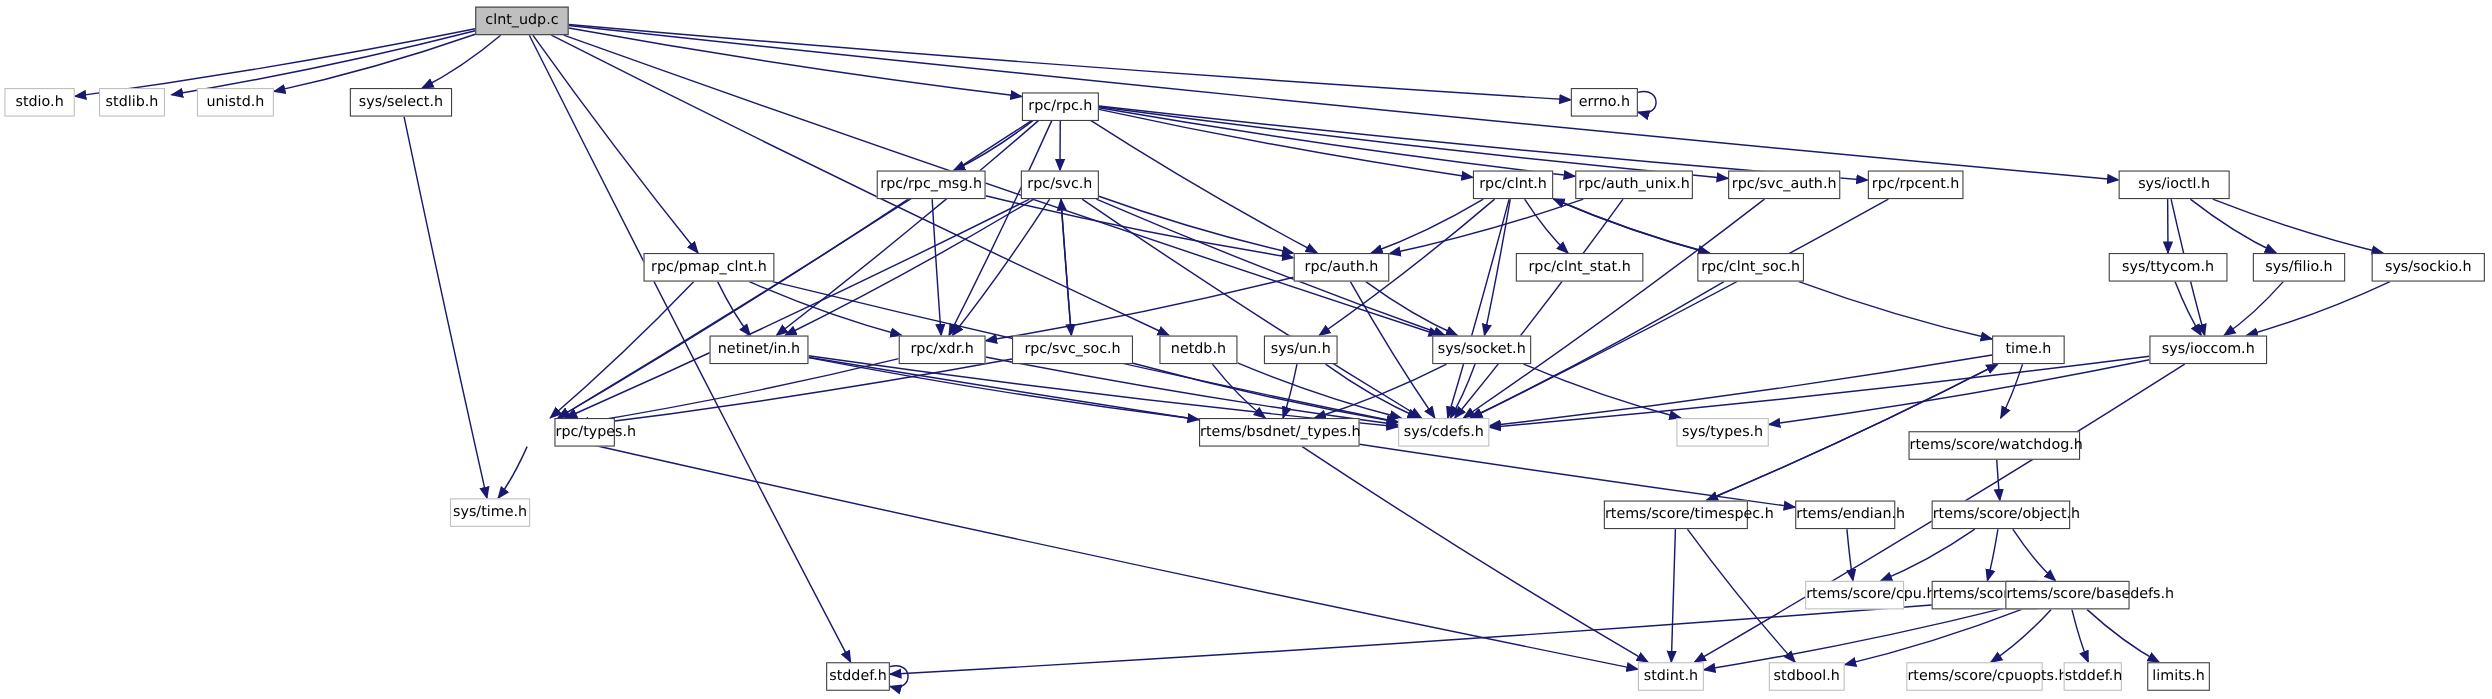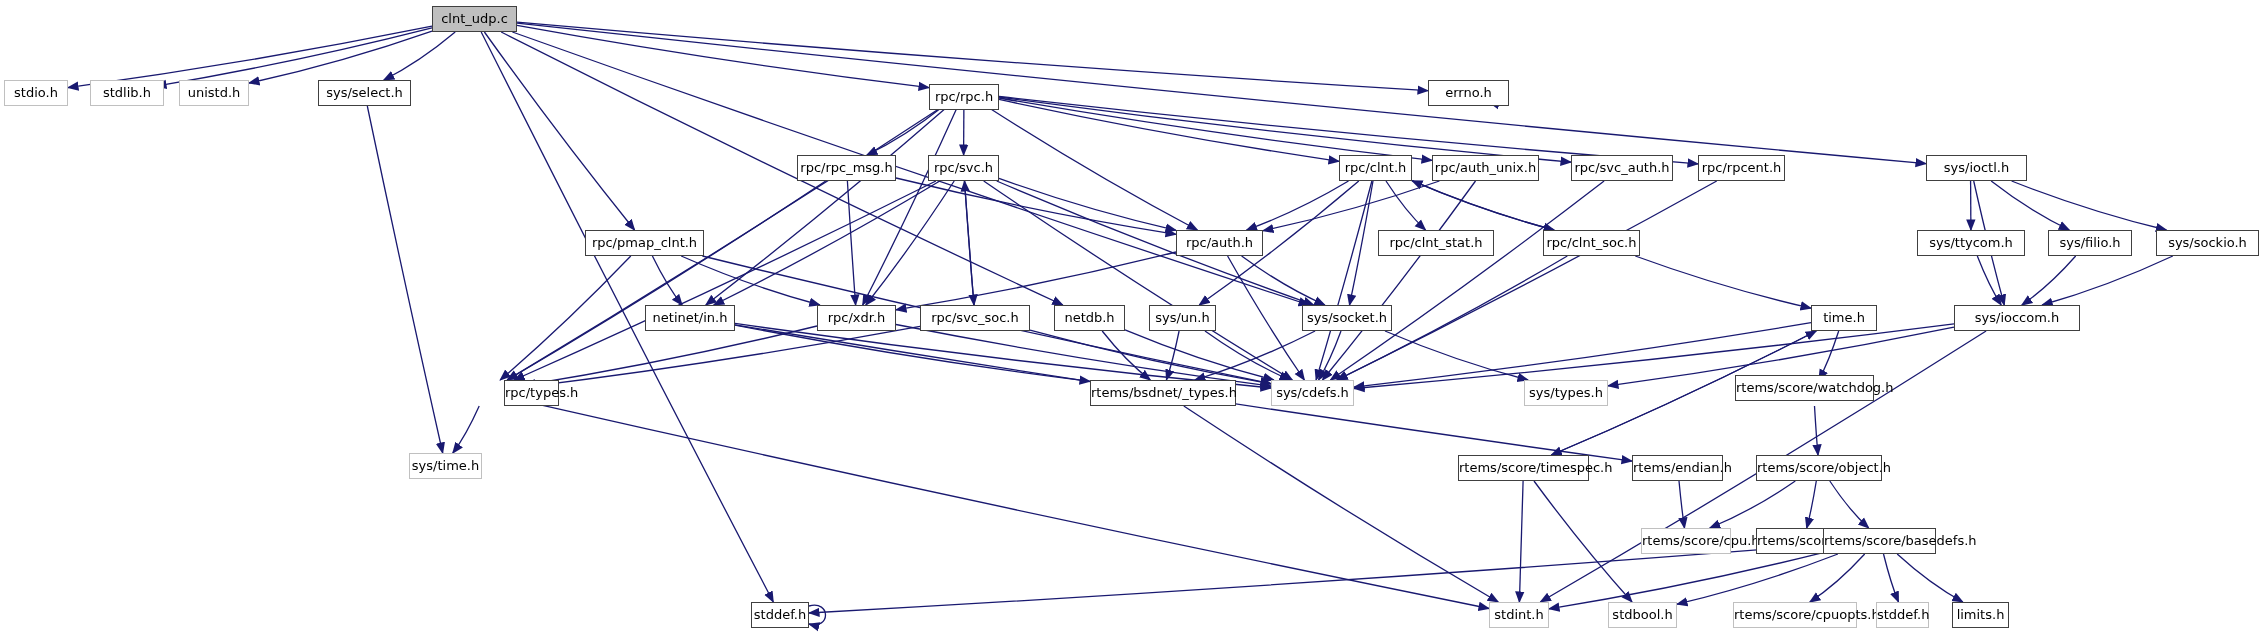--- a/index.html
+++ b/index.html
@@ -121,24 +121,24 @@
       <path d="M1823.0,552.6 Q1686.0,586.7 1549.0,608.8" fill="none" stroke="#191970" stroke-width="1.3" marker-end="url(#arrow)"></path>
       <path d="M1837.9,554.0 Q1757.4,585.1 1677.0,604.2" fill="none" stroke="#191970" stroke-width="1.3" marker-end="url(#arrow)"></path>
       <path d="M1864.7,554.0 Q1837.3,584.0 1809.8,602.0" fill="none" stroke="#191970" stroke-width="1.3" marker-end="url(#arrow)"></path>
       <path d="M1883.5,554.0 Q1891.0,584.0 1898.5,602.0" fill="none" stroke="#191970" stroke-width="1.3" marker-end="url(#arrow)"></path>
       <path d="M1897.2,554.0 Q1930.0,584.0 1962.8,602.0" fill="none" stroke="#191970" stroke-width="1.3" marker-end="url(#arrow)"></path>
       <path d="M809,606 C831,600 831,630 809,624" fill="none" stroke="#191970" stroke-width="1.3" marker-end="url(#arrow)"></path>
     </svg>
 
   <div class="node root" style="left:432px;top:6px;width:85px;">clnt_udp.c</div>
   <div class="node ext" style="left:4px;top:80px;width:64px;">stdio.h</div>
-  <div class="node ext" style="left:90px;top:80px;width:74px;">stdlib.h</div>
+  <div class="node ext" style="left:90px;top:80px;width:60px;">stdlib.h</div>
   <div class="node ext" style="left:179px;top:80px;width:70px;">unistd.h</div>
   <div class="node doc" style="left:318px;top:80px;width:93px;">sys/select.h</div>
-  <div class="node doc" style="left:1428px;top:80px;width:81px;">errno.h</div>
+  <div class="node doc" style="left:1428px;top:80px;width:61px;">errno.h</div>
 
   <div class="node doc" style="left:929px;top:84px;width:70px;">rpc/rpc.h</div>
   <div class="node doc" style="left:797px;top:155px;width:99px;">rpc/rpc_msg.h</div>
   <div class="node doc" style="left:928px;top:155px;width:71px;">rpc/svc.h</div>
   <div class="node doc" style="left:1339px;top:155px;width:73px;">rpc/clnt.h</div>
   <div class="node doc" style="left:1432px;top:155px;width:107px;">rpc/auth_unix.h</div>
   <div class="node doc" style="left:1571px;top:155px;width:102px;">rpc/svc_auth.h</div>
   <div class="node doc" style="left:1698px;top:155px;width:87px;">rpc/rpcent.h</div>
   <div class="node doc" style="left:1926px;top:155px;width:101px;">sys/ioctl.h</div>
 
@@ -150,27 +150,27 @@
   <div class="node doc" style="left:2048px;top:230px;width:84px;">sys/filio.h</div>
   <div class="node doc" style="left:2156px;top:230px;width:103px;">sys/sockio.h</div>
 
   <div class="node doc" style="left:645px;top:305px;width:90px;">netinet/in.h</div>
   <div class="node doc" style="left:817px;top:305px;width:79px;">rpc/xdr.h</div>
   <div class="node doc" style="left:920px;top:305px;width:110px;">rpc/svc_soc.h</div>
   <div class="node doc" style="left:1054px;top:305px;width:71px;">netdb.h</div>
   <div class="node doc" style="left:1149px;top:305px;width:67px;">sys/un.h</div>
   <div class="node doc" style="left:1302px;top:305px;width:90px;">sys/socket.h</div>
   <div class="node doc" style="left:1811px;top:305px;width:66px;">time.h</div>
-  <div class="node doc" style="left:1954px;top:305px;width:126px;">sys/ioccom.h</div>
+  <div class="node doc" style="left:1954px;top:305px;width:107px;">sys/ioccom.h</div>
 
   <div class="node doc" style="left:456px;top:380px;width:55px;margin-left:48px;">rpc/types.h</div>
   <div class="node doc" style="left:1090px;top:380px;width:146px;">rtems/bsdnet/_types.h</div>
   <div class="node ext" style="left:1271px;top:380px;width:83px;">sys/cdefs.h</div>
   <div class="node ext" style="left:1524px;top:380px;width:84px;">sys/types.h</div>
-  <div class="node doc" style="left:1735px;top:375px;width:139px;">rtems/score/watchdog.h</div>
+  <div class="node doc" style="left:1735px;top:392px;width:156px;">rtems/score/watchdog.h</div>
 
   <div class="node ext" style="left:409px;top:453px;width:73px;">sys/time.h</div>
   <div class="node doc" style="left:1458px;top:455px;width:131px;">rtems/score/timespec.h</div>
   <div class="node doc" style="left:1632px;top:455px;width:91px;">rtems/endian.h</div>
   <div class="node doc" style="left:1756px;top:455px;width:126px;">rtems/score/object.h</div>
 
   <div class="node ext" style="left:1641px;top:528px;width:90px;">rtems/score/cpu.h</div>
   <div class="node doc" style="left:1756px;top:528px;width:96px;">rtems/score/chain.h</div>
   <div class="node doc" style="left:1823px;top:528px;width:113px;">rtems/score/basedefs.h</div>
 

